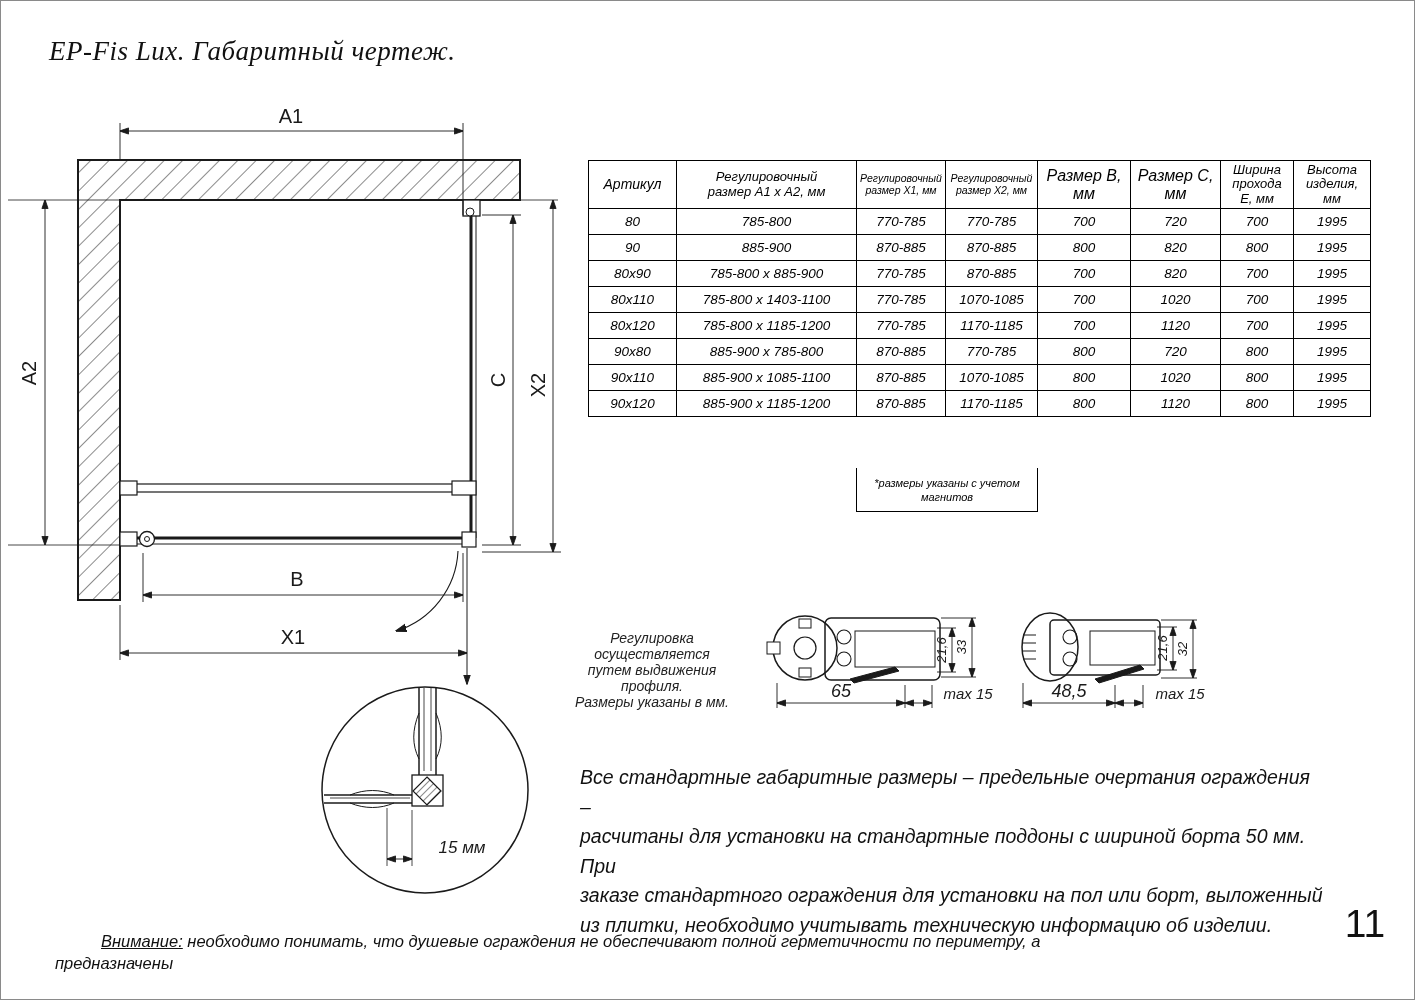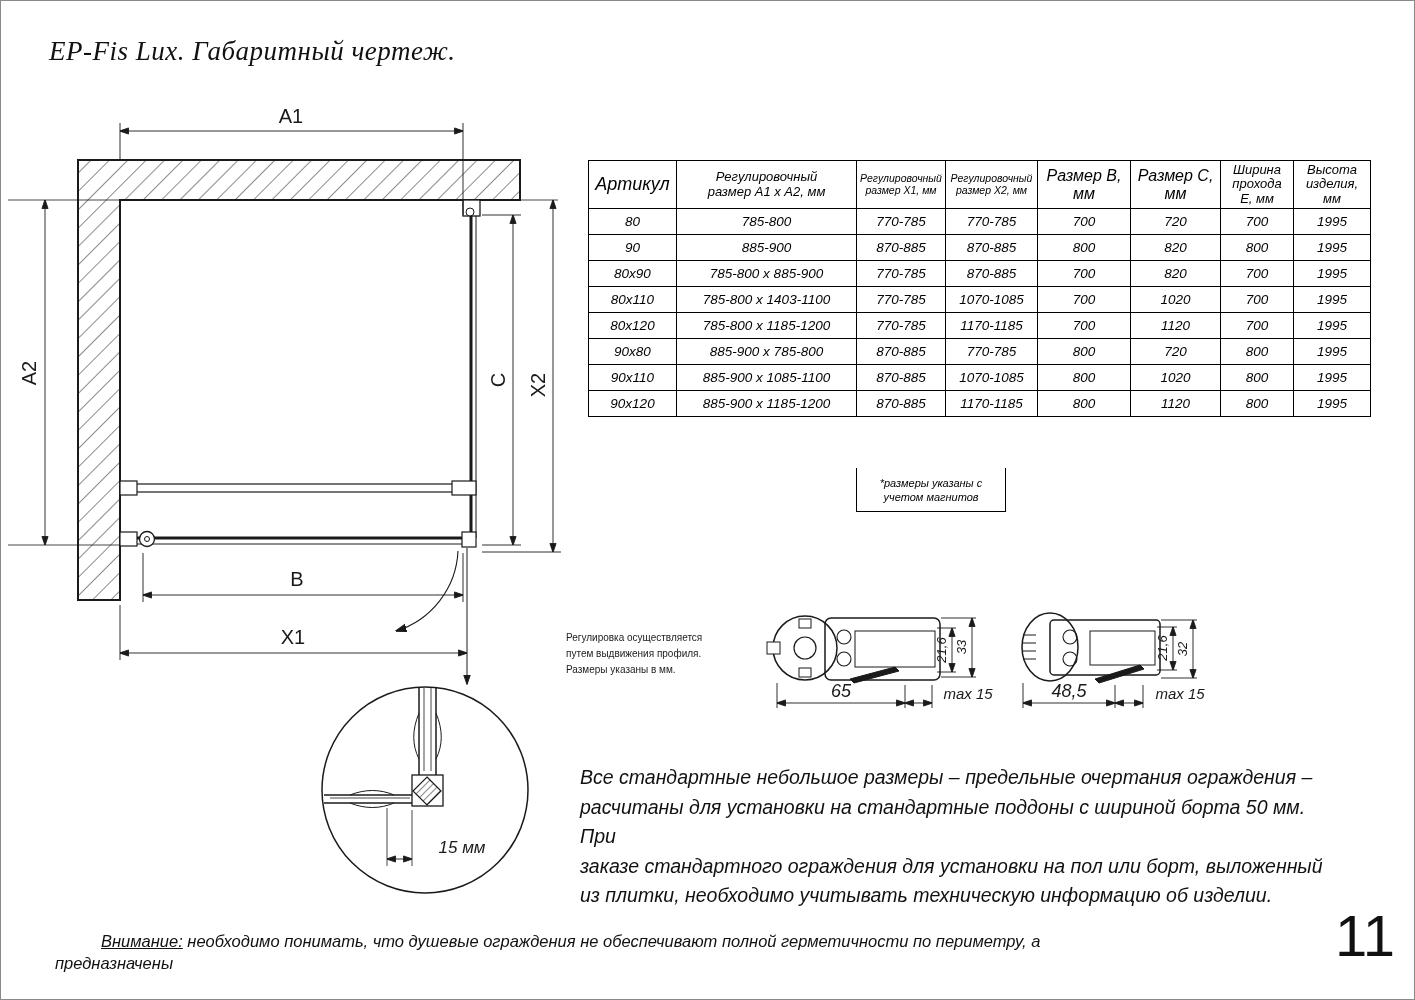--- a/index.html
+++ b/index.html
@@ -18,47 +18,47 @@
     background:#fff;
   }
   .spec-table th,.spec-table td{
     border:1px solid #000;font-style:italic;text-align:center;vertical-align:middle;padding:0 2px;
     color:#000;overflow:hidden;
   }
   .spec-table thead tr{height:48px;}
   .spec-table tbody tr{height:26px;}
   .spec-table td{font-size:13.5px;}
   .spec-table th{font-weight:normal;font-size:13px;line-height:1.12;}
-  .spec-table th:nth-child(1){font-size:18px;}
+  .spec-table th:nth-child(1){font-size:14px;}
   .spec-table th:nth-child(3) ,.spec-table th:nth-child(4){font-size:10.5px;}
   .spec-table th:nth-child(5),.spec-table th:nth-child(6){font-size:16px;}
   .col1{width:88px;}.col2{width:180px;}.col3{width:89px;}.col4{width:92px;}
   .col5{width:93px;}.col6{width:90px;}.col7{width:73px;}.col8{width:77px;}
   .note-box{
-    position:absolute;left:856px;top:468px;width:150px;height:44px;box-sizing:border-box;
+    position:absolute;left:856px;top:468px;width:182px;height:44px;box-sizing:border-box;
     border:1px solid #000;border-top:none;display:flex;align-items:center;justify-content:center;
     text-align:center;font-style:italic;font-size:11px;line-height:14px;padding:2px 14px;color:#000;
   }
   
   .reg-note{
-    position:absolute;left:566px;top:630px;width:172px;text-align:left;
-    font-size:10px;line-height:16px;color:#222;
+    position:absolute;left:566px;top:630px;width:172px;text-align:center;
+    font-style:italic;font-size:14px;line-height:16px;color:#222;
   }
   .paragraph{
     position:absolute;left:580px;top:763px;width:745px;
     font-style:italic;font-size:19.5px;line-height:29.5px;color:#111;
   }
   .footer-warning{
     position:absolute;left:55px;top:931px;width:1075px;
     font-style:italic;font-size:16.5px;line-height:21.5px;color:#111;
   }
   .footer-warning .u{text-decoration:underline;margin-left:46px;}
   .page-num{
     position:absolute;left:1330px;top:902px;width:70px;text-align:center;
-    font-size:58px;color:#111;font-style:normal;
+    font-size:39px;color:#111;font-style:normal;
   }
   
   svg{position:absolute;overflow:visible;}
   #main-drawing{left:0;top:85px;}
   #profiles-drawing{left:755px;top:595px;}
   svg line,svg path,svg rect,svg circle,svg ellipse,svg polygon{stroke:#1a1a1a;}
   text{fill:#1a1a1a;}
   .dimtxt{font-style:italic;}
 </style>
 </head>
@@ -374,21 +374,21 @@
 
 <div class="note-box">*размеры указаны с учетом магнитов</div>
 
 <div class="reg-note">
   <div>Регулировка осуществляется</div>
   <div>путем выдвижения профиля.</div>
   <div>Размеры указаны в мм.</div>
 </div>
 
 <div class="paragraph">
-  <div>Все стандартные небольшое размеры – предельные очертания ограждения –</div>
+  <div>Все стандартные габаритные размеры – предельные очертания ограждения –</div>
   <div>расчитаны для установки на стандартные поддоны с шириной борта 50 мм. При</div>
   <div>заказе стандартного ограждения для установки на пол или борт, выложенный</div>
   <div>из плитки, необходимо учитывать техническую информацию об изделии.</div>
 </div>
 
 <div class="footer-warning">
   <div><span class="u">Внимание:</span><span> необходимо понимать, что душевые ограждения не обеспечивают полной герметичности по периметру, а предназначены</span></div>
 </div>
 
 <div class="page-num">11</div>

